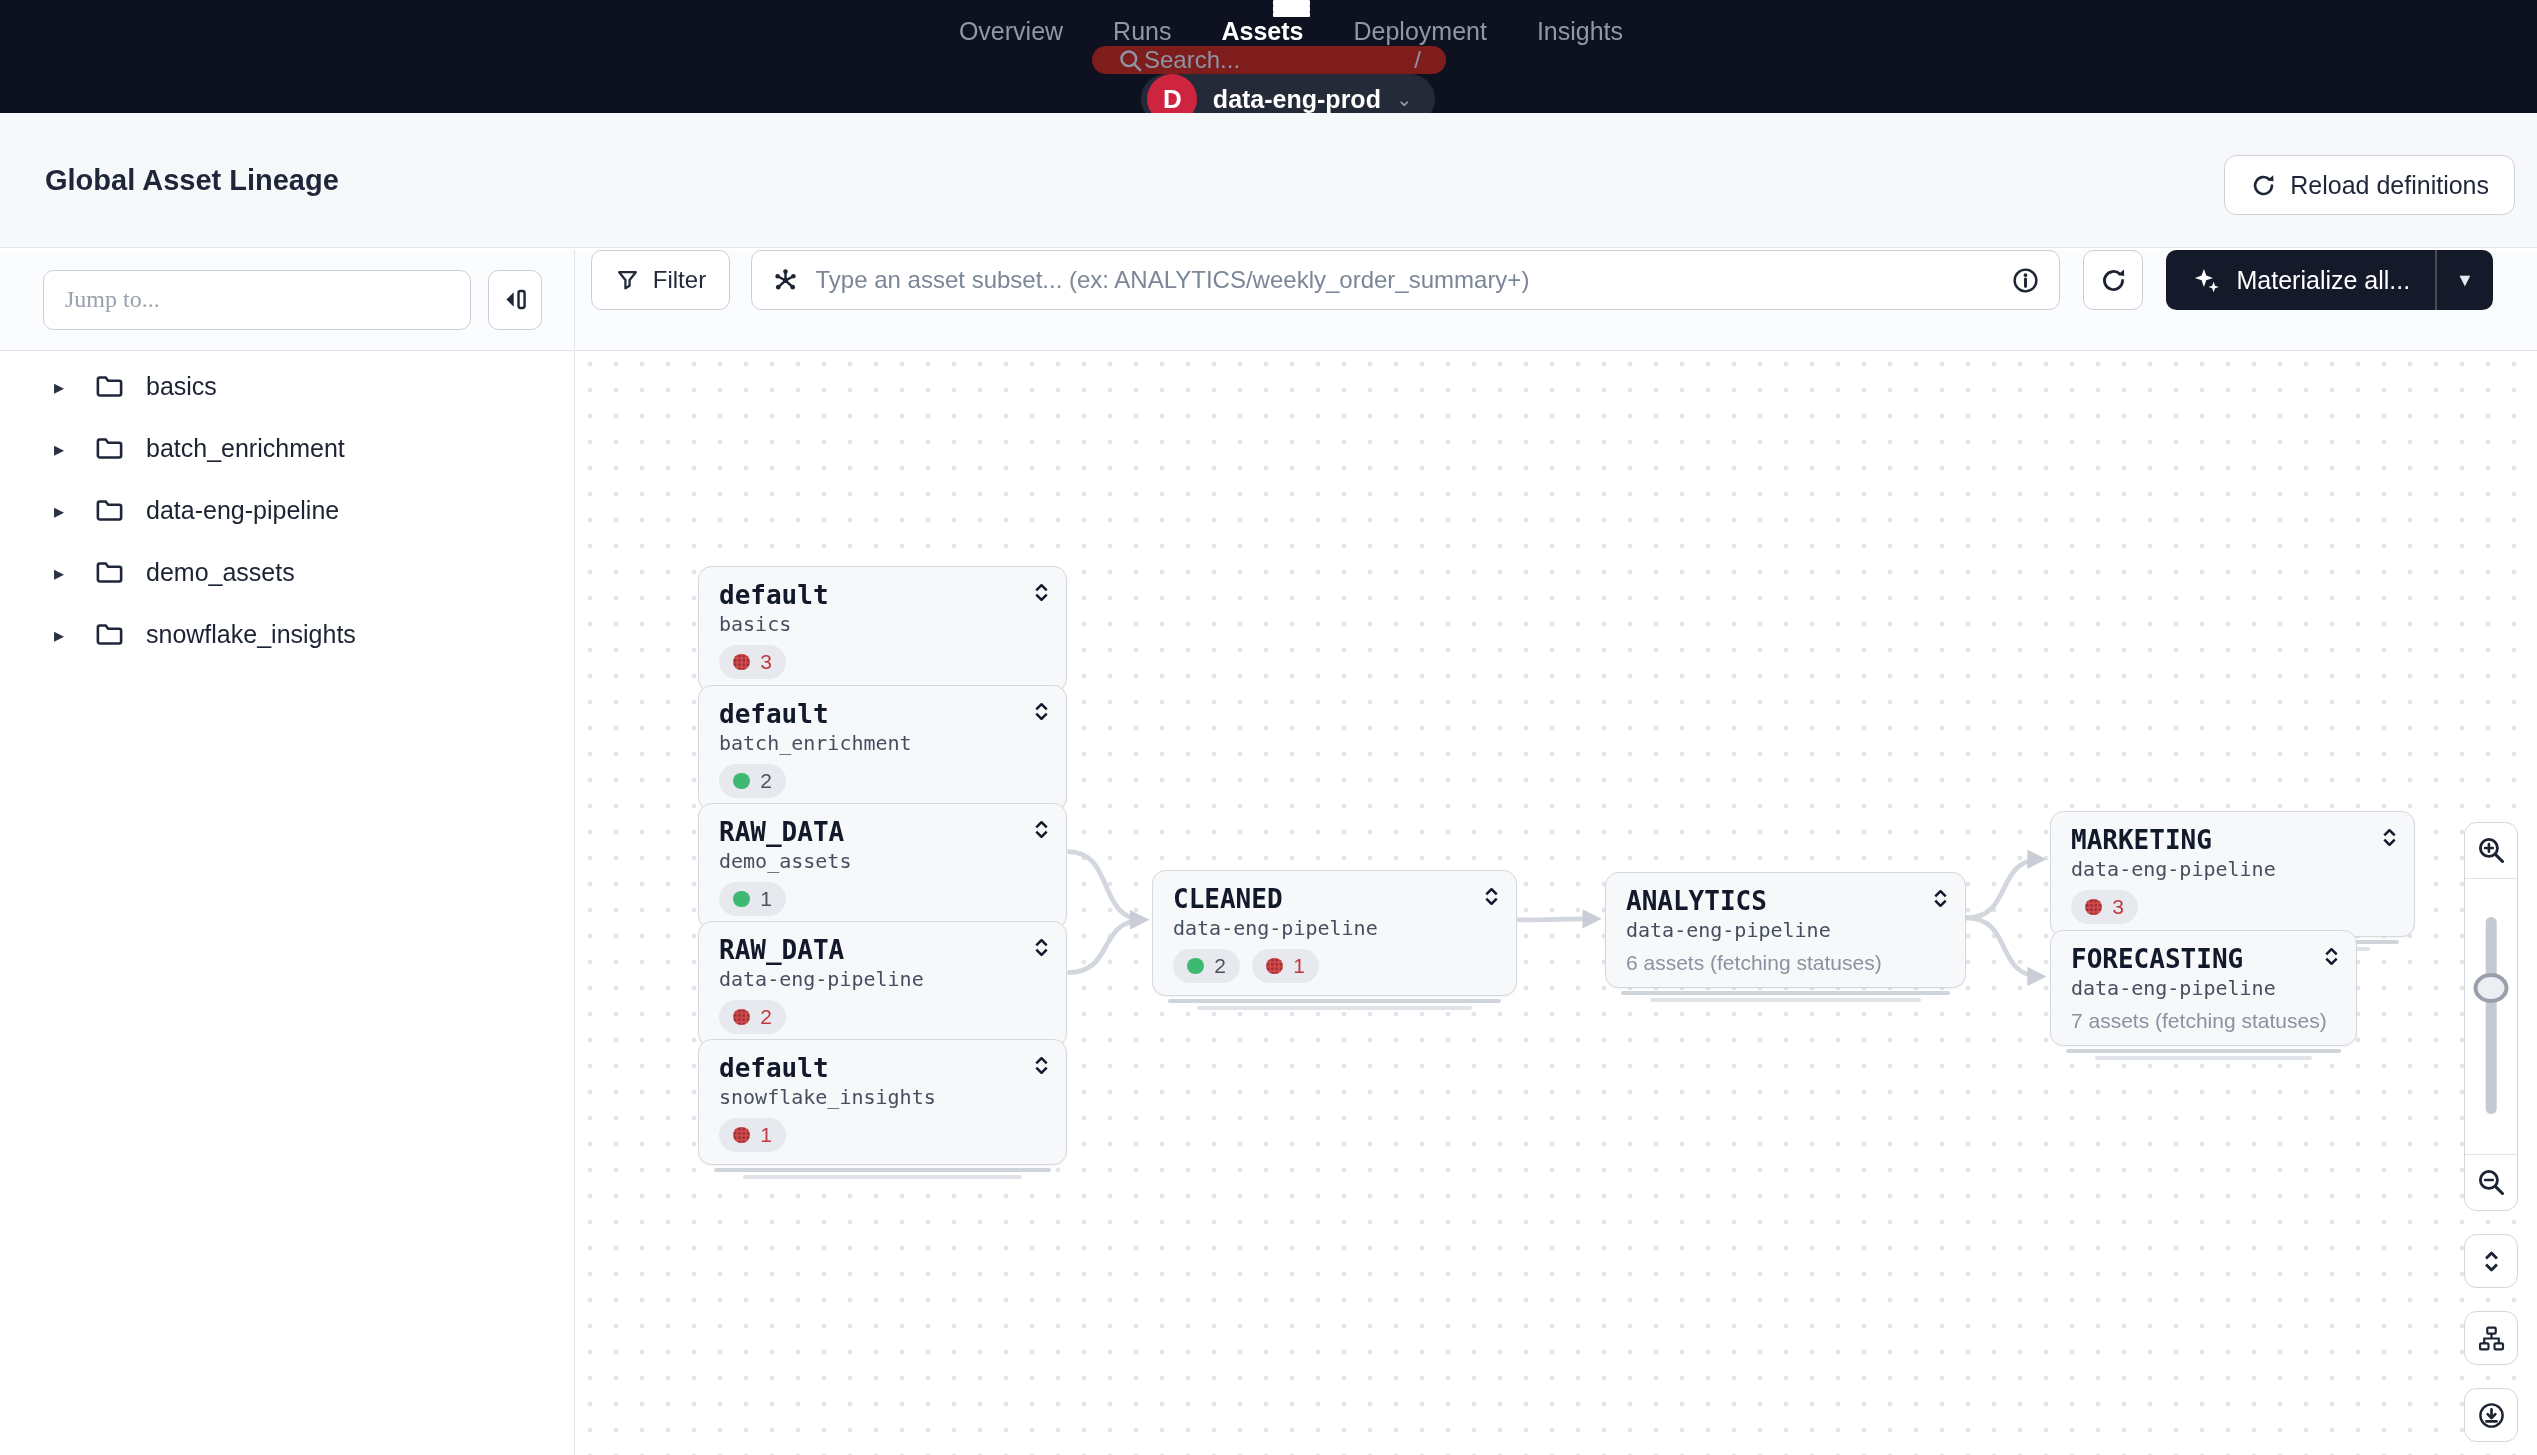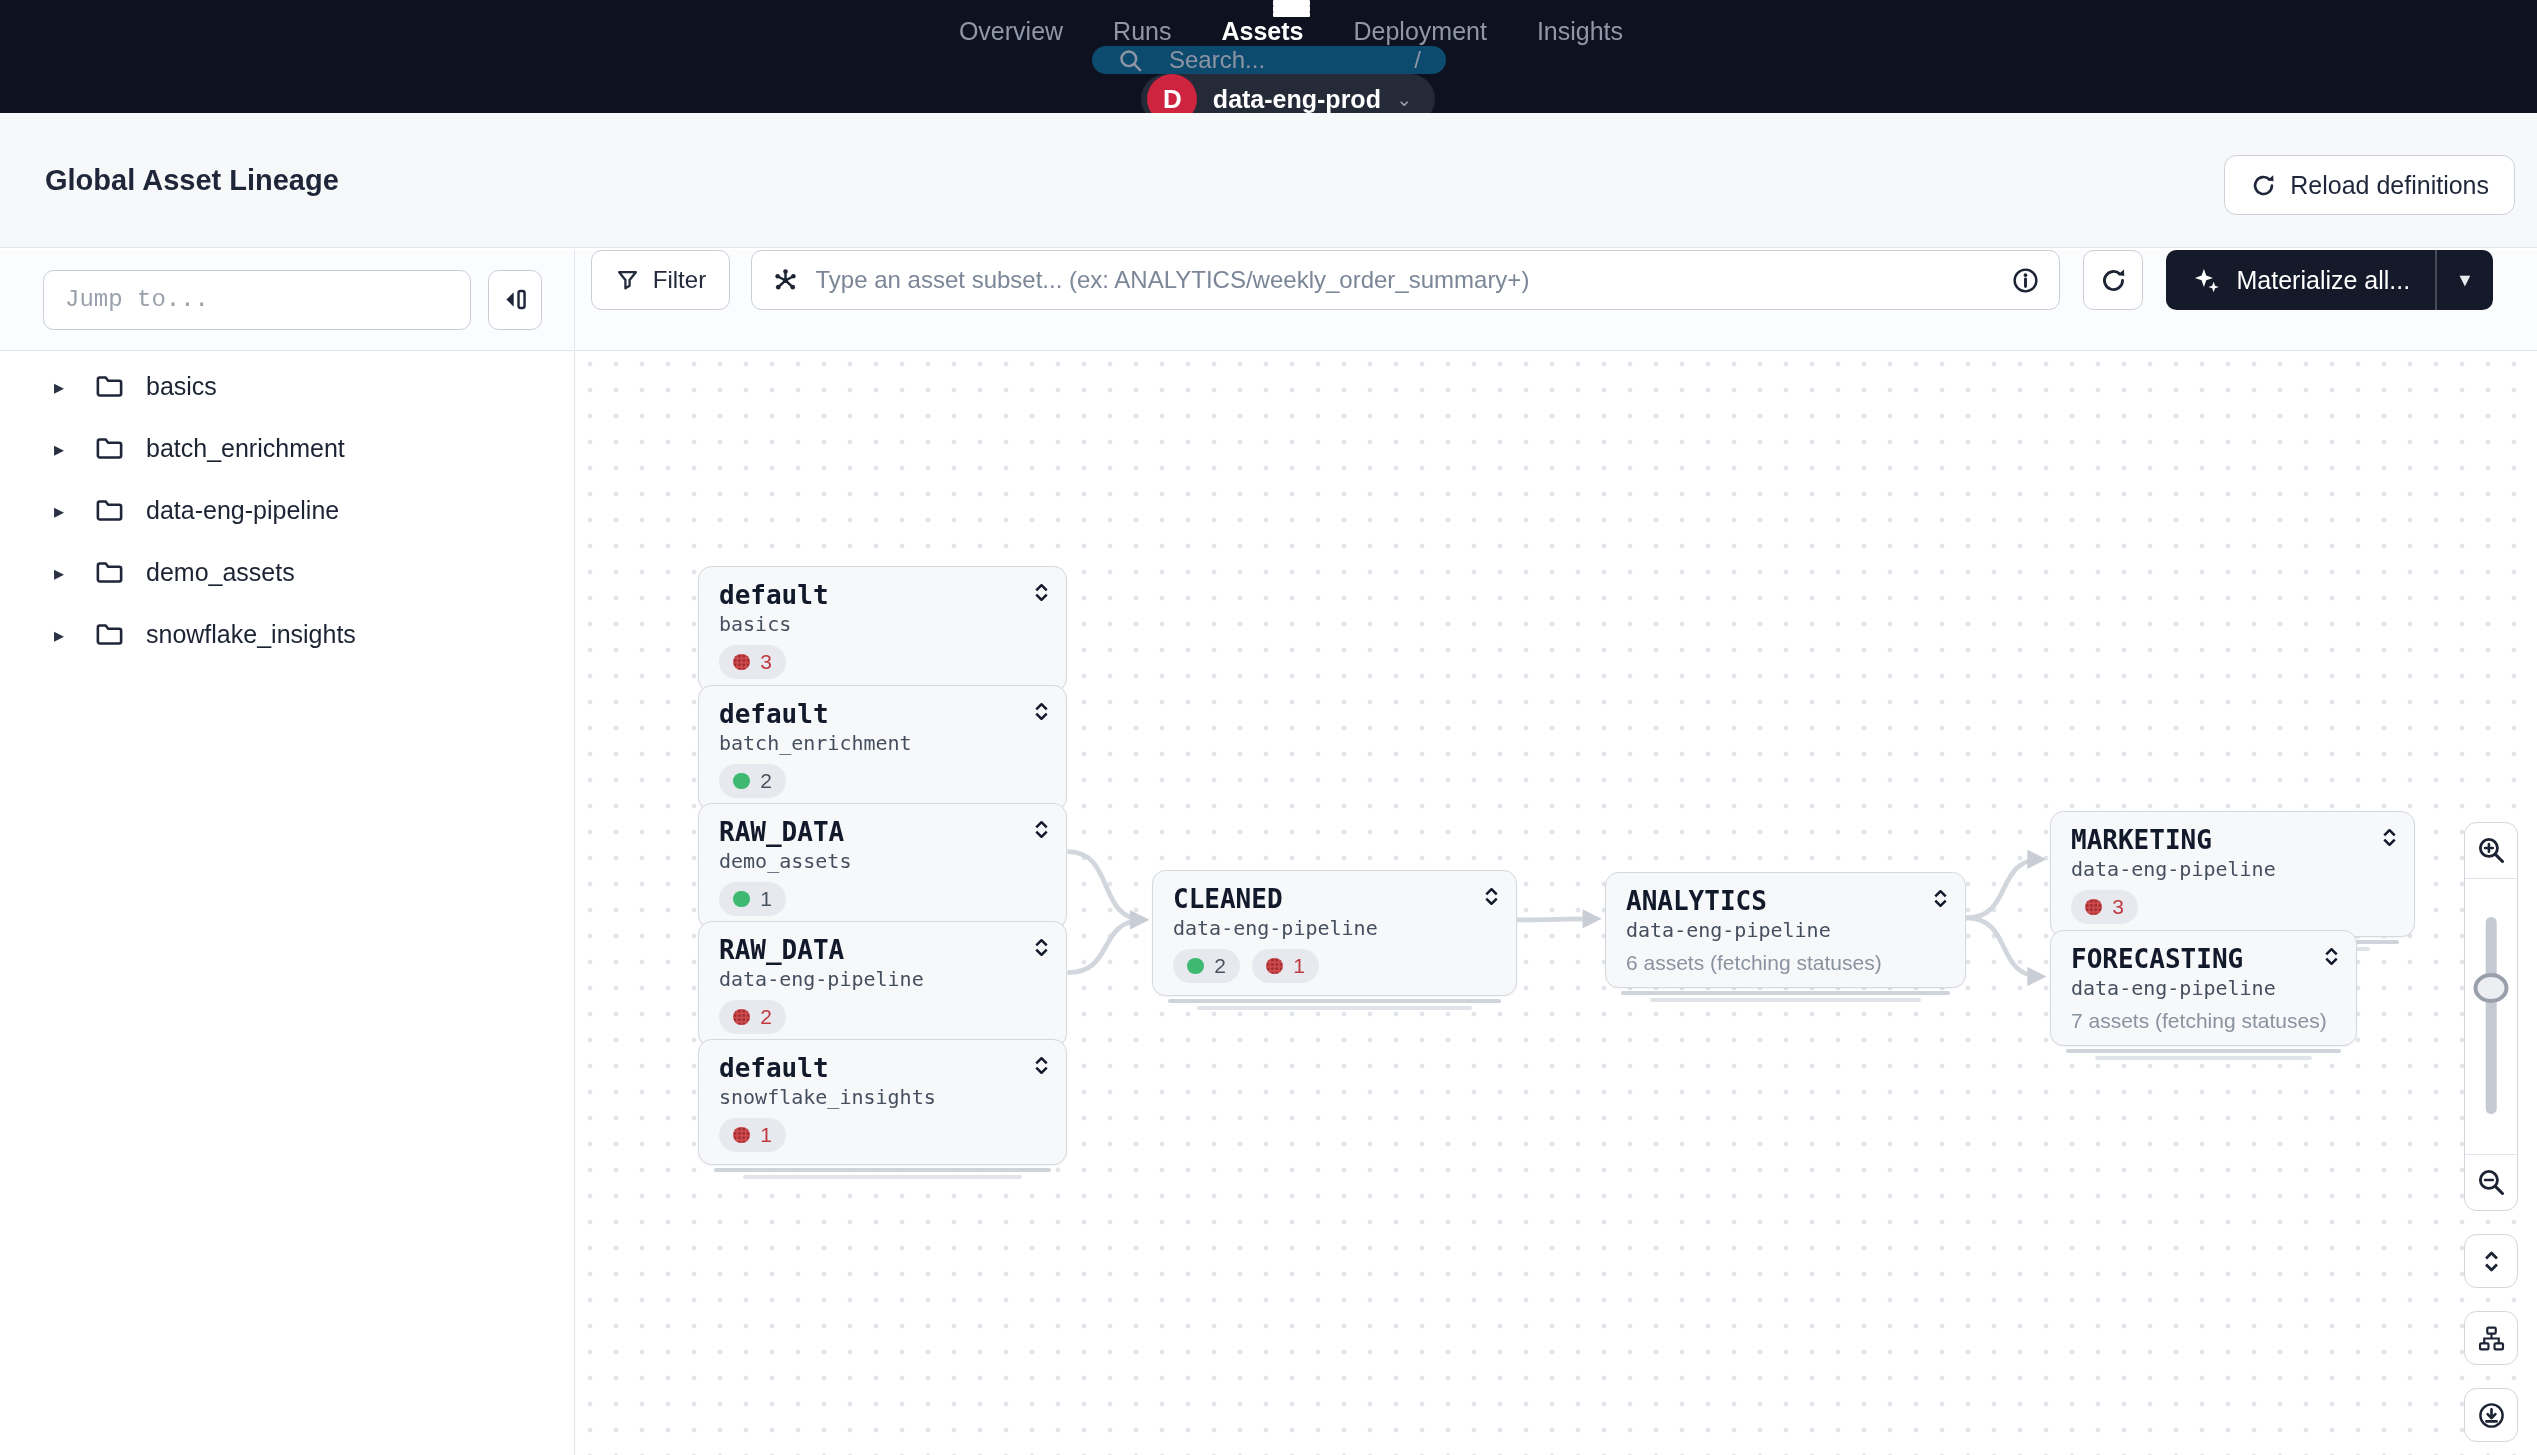--- a/index.html
+++ b/index.html
@@ -10,22 +10,22 @@
   .nav { position:absolute; left:0; top:0; width:2538px; height:113px; background:#0e1220;
          display:flex; align-items:center;flex-direction:column; }
   .hamburger { width:37px; height:29px; margin-left:44px; display:flex; flex-direction:column;
                justify-content:space-between; cursor:pointer; }
   .hamburger span { display:block; height:5.8px; background:#fff; border-radius:1px; }
   .logo { width:71px; height:71px; margin-left:29px; }
   .nav-links { display:flex; align-items:center; margin-left:44px; gap:50px; }
   .nav-link { font-size:25px; font-weight:500; color:#8f97a8; cursor:pointer; }
   .nav-link.active { color:#ffffff; font-weight:700; }
   .nav-spacer { flex:1; }
-  .searchbox { width:354px; height:60px; background:#0c4a6e; border-radius:30px; display:flex;
-               align-items:center; padding:0 25px; gap:25px; }
+  .searchbox { width:354px; height:60px; background:#7f1d1d; border-radius:30px; display:flex;
+               align-items:center; padding:0 25px; gap:0; }
   .searchbox input { background:transparent; border:none; outline:none; color:#c6ccd6;
                      font-size:24px; flex:1; min-width:0; font-family:"Liberation Sans",sans-serif; }
   .searchbox input::placeholder { color:#8d95a4; }
   .search-slash { color:#8d95a4; font-size:24px; }
   .workspace { margin-left:38px; height:63px; background:#252a38; border-radius:32px; display:flex;
                align-items:center; padding:0 23px 0 6.7px; gap:15.4px; cursor:pointer; }
   .ws-badge { width:50px; height:50px; border-radius:50%; background:#cf2440; color:#fff;
               font-size:26px; font-weight:700; display:flex; align-items:center; justify-content:center; }
   .ws-name { color:#fff; font-size:25px; font-weight:700; }
   .ws-caret { color:#9aa1ad; font-size:19px; }
@@ -44,21 +44,21 @@
                 border:1.9px solid #ccd0d8; border-radius:12.5px; display:flex; align-items:center; gap:13.5px;
                 font-size:25px; color:#1f2639; cursor:pointer; }
 
   
   .toolbar { position:absolute; left:0; top:250px; width:2538px; height:101px; background:#fbfcfd;
              border-bottom:1.9px solid #e2e4e9; }
   .toolbar-left { position:absolute; left:0; top:0; width:575px; height:99px; border-right:1.9px solid #e2e4e9;
                   display:flex; align-items:center; }
   .jump-input { margin-left:43px; width:428px; height:60px; border:1.9px solid #c9cdd6; border-radius:10.6px;
                 background:#fff; font-size:24px; color:#1a2233; padding:0 21px; outline:none;
-                font-family:Liberation Mono, monospace; }
+                font-family:Liberation Serif, serif; }
   .jump-input::placeholder { color:#9aa1ad; }
   .collapse-btn { margin-left:17.3px; width:54px; height:60px; border:1.9px solid #c9cdd6; border-radius:10.6px;
                   background:#fff; display:flex; align-items:center; justify-content:center;
                   color:#1f2639; cursor:pointer; }
   .toolbar-right { position:absolute; left:575px; top:0; right:0; height:99px; display:flex;
                    }
   .filter-btn { margin-left:16.3px; height:60px; padding:0 23px; border:1.9px solid #c9cdd6; border-radius:10.6px;
                 background:#fff; display:flex; align-items:center; gap:12.5px; font-size:24px; color:#232a3b;
                 cursor:pointer; }
   .subset-wrap { margin-left:21px; width:1309px; height:60px; border:1.9px solid #c9cdd6; border-radius:10.6px;

